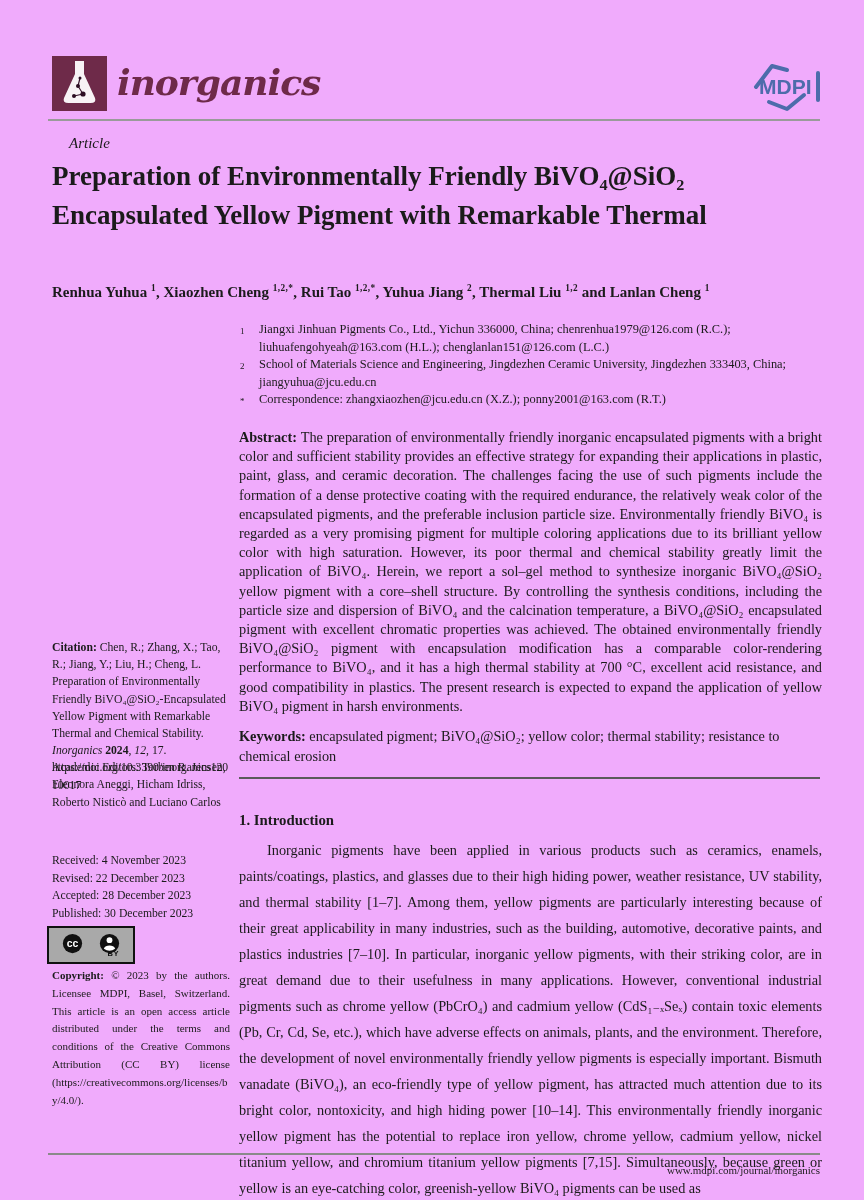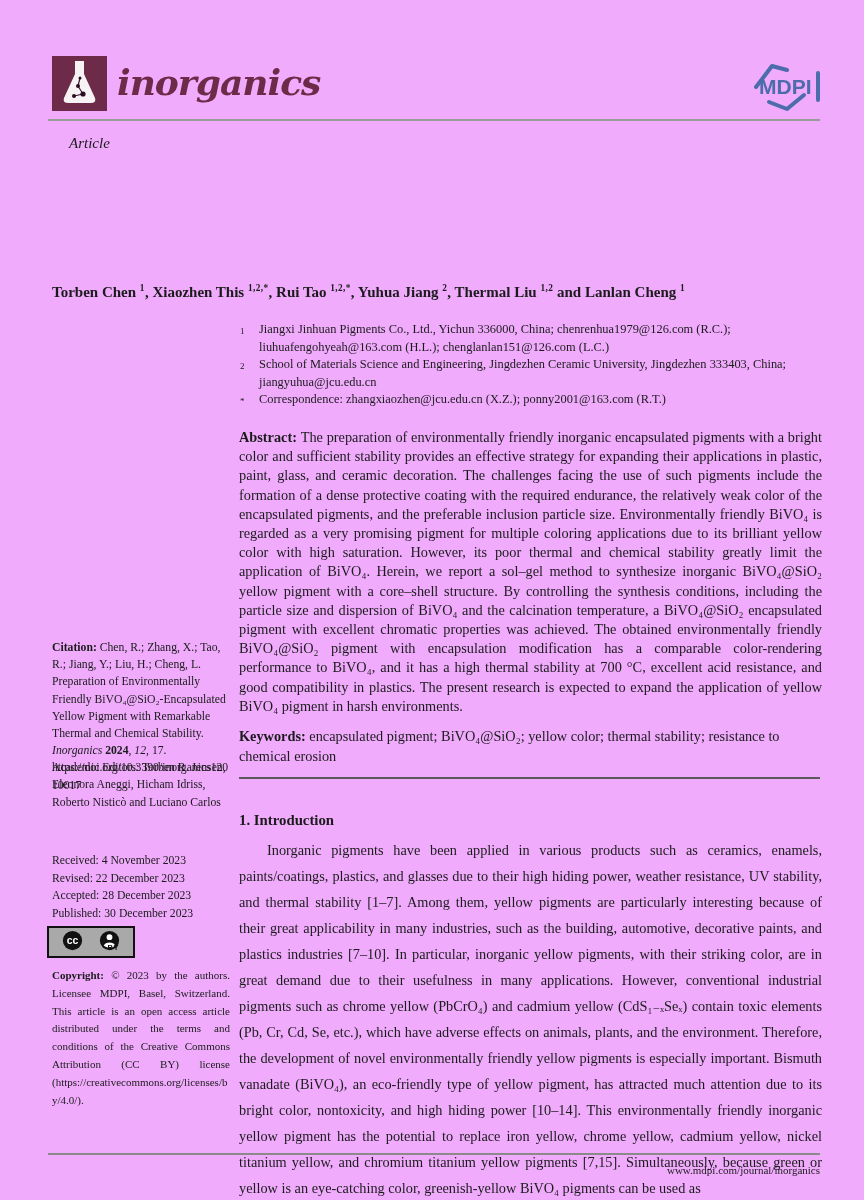--- a/index.html
+++ b/index.html
@@ -30,21 +30,21 @@
   .keywords { position:absolute; left:239px; top:727px; width:583px; font-size:14.3px; line-height:19.5px; }
   .section-rule { position:absolute; left:239px; top:777px; width:581px; height:1.5px; background:#5a5a5a; }
   
   .intro-heading { position:absolute; left:239px; top:812px; font-size:14.8px; font-weight:bold; }
   .intro-text { position:absolute; left:239px; top:837px; width:583px; font-size:14.3px; line-height:26px; text-align:justify; text-indent:28px; }
   
   .sidebar-citation { position:absolute; left:52px; top:639px; width:178px; font-size:11.7px; line-height:17.2px; overflow-wrap:anywhere; }
   .sidebar-editors  { position:absolute; left:52px; top:759px; width:178px; font-size:11.7px; line-height:17.4px; }
   .sidebar-dates    { position:absolute; left:52px; top:852px; width:178px; font-size:11.7px; line-height:17.6px; }
   .cc-badge {
-    position:absolute; left:47px; top:926px; width:88px; height:32px; box-sizing:border-box;
+    position:absolute; left:47px; top:926px; width:88px; height:38px; box-sizing:border-box;
     background:#a9a9a9; border:2.5px solid #111;
     display:flex; align-items:center; justify-content:center; gap:16px;
   }
   .cc-by-label {
     position:absolute; right:14px; bottom:4px; font-size:7.5px; font-weight:bold;
     font-family:"Liberation Sans",sans-serif; color:#111; letter-spacing:0.5px;
   }
   .sidebar-copyright { position:absolute; left:52px; top:967px; width:178px; font-size:11px; line-height:17.8px; text-align:justify; overflow-wrap:anywhere; }
   
   .footer-rule  { position:absolute; left:48px; top:1153px; width:772px; height:1.5px; background:#8a8a8a; }
@@ -83,23 +83,25 @@
         <path d="M66 13 L66 40" fill="none" stroke="#4d6cab" stroke-width="4" stroke-linecap="round"></path>
         <path d="M17 42 L35 49 L52 35" fill="none" stroke="#4d6cab" stroke-width="4" stroke-linejoin="round" stroke-linecap="round"></path>
         <text x="7" y="34" font-size="21" font-weight="bold" fill="#4d6cab" font-family="Liberation Sans, sans-serif">MDPI</text>
       </svg>
     </span>
   </div>
   <div class="header-rule"></div>
   <div class="article-type">Article</div>
 
   <div class="title">
+    <div>Preparation of Environmentally Friendly BiVO₄@SiO₂</div>
+    <div>Encapsulated Yellow Pigment with Remarkable Thermal</div>
   </div>
 
-  <div class="authors"><span>Torben Chen </span><span class="rt-sup">1</span><span>, Xiaozhen This </span><span class="rt-sup">1,2,*</span><span>, Rui Tao </span><span class="rt-sup">1,2,*</span><span>, Yuhua Jiang </span><span class="rt-sup">2</span><span>, Thermal Liu </span><span class="rt-sup">1,2</span><span> and Lanlan Cheng </span><span class="rt-sup">1</span></div>
+  <div class="authors"><span>Renhua Yuhua </span><span class="rt-sup">1</span><span>, Xiaozhen Cheng </span><span class="rt-sup">1,2,*</span><span>, Rui Tao </span><span class="rt-sup">1,2,*</span><span>, Yuhua Jiang </span><span class="rt-sup">2</span><span>, Thermal Liu </span><span class="rt-sup">1,2</span><span> and Lanlan Cheng </span><span class="rt-sup">1</span></div>
 
   <div class="affiliations">
     <div class="affil-row">
       <span class="affil-marker">1</span>
       <span class="affil-text">Jiangxi Jinhuan Pigments Co., Ltd., Yichun 336000, China; chenrenhua1979@126.com (R.C.); liuhuafengohyeah@163.com (H.L.); chenglanlan151@126.com (L.C.)</span>
     </div>
     <div class="affil-row">
       <span class="affil-marker">2</span>
       <span class="affil-text">School of Materials Science and Engineering, Jingdezhen Ceramic University, Jingdezhen 333403, China; jiangyuhua@jcu.edu.cn</span>
     </div>

